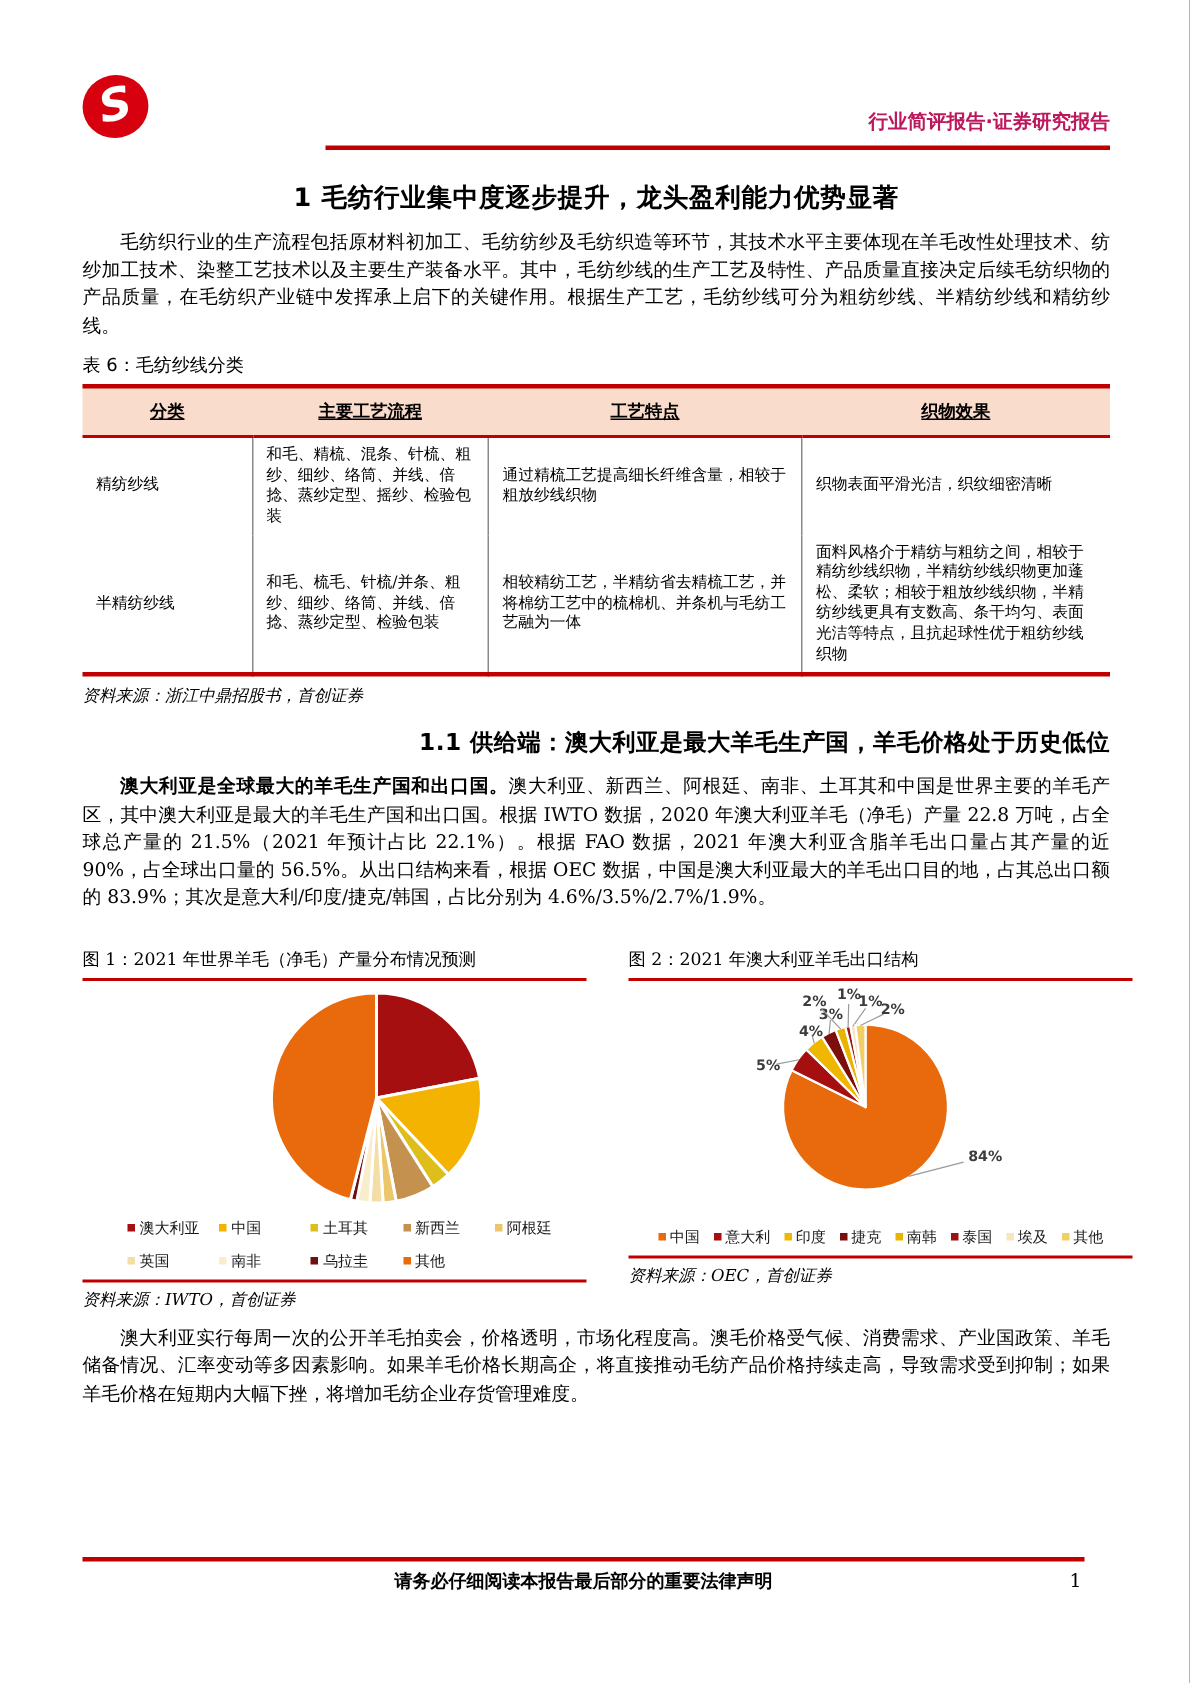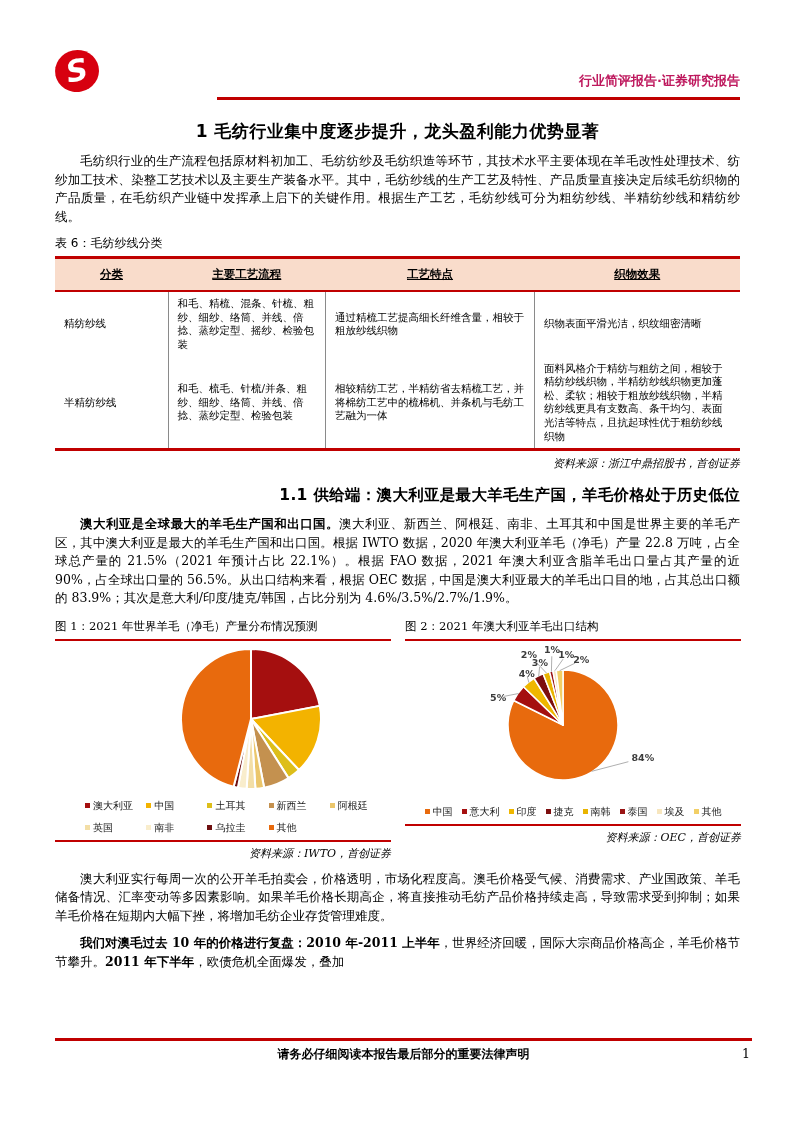--- a/index.html
+++ b/index.html
@@ -24,39 +24,39 @@
   h2{margin:14px 0 0;font:bold 15.5px "DejaVu Sans","Liberation Sans",sans-serif;text-align:right;letter-spacing:.3px;}
   .para{margin:9px 0 0;font-size:12.5px;line-height:18.5px;text-align:justify;text-indent:2em;}
   .para .b{font-weight:bold;}
 
   .table-label{margin:9px 0 4px;font:12px "DejaVu Sans","Liberation Sans",sans-serif;}
   table{width:100%;border-collapse:collapse;border-top:3px solid #C00000;border-bottom:3px solid #C00000;}
   thead th{background:#F9DCCB;font:bold 11.5px "DejaVu Sans","Liberation Sans",sans-serif;
            padding:8px 4px;border-bottom:2px solid #C00000;text-align:center;text-decoration:underline;}
   tbody td{font-size:10.5px;line-height:1.3;padding:5px 9px;vertical-align:middle;text-align:left;}
   tbody td + td{border-left:1px solid #8a8a8a;}
-  .source{margin:5px 0 0;font-style:italic;font-size:11px;text-align:right;}
-
-  
-  .figures{display:grid;grid-template-columns:1fr 1fr;column-gap:14px;margin-top:9px;}
+  .source{margin:5px 0 0;font-style:italic;font-size:11px;}
+
+  
+  .figures{display:grid;grid-template-columns:1fr 1fr;column-gap:28px;margin-top:22px;}
   figure{margin:0;}
   figcaption{font-size:11.5px;padding:2px 0 5px;}
   .fig-rule{height:2px;background:#C00000;}
   .chart-area{position:relative;height:148px;margin-top:4px;}
   .chart-area svg{display:block;}
   .legend{font-size:10px;color:#1a1a1a;}
   .legend-grid{display:grid;grid-template-columns:repeat(5,1fr);row-gap:8px;margin:6px 0 4px 30px;}
   .legend-row{display:flex;justify-content:center;gap:9px;margin:12px 0 4px;}
   .legend-item{white-space:nowrap;}
   .legend-item i{display:inline-block;width:5px;height:5px;margin-right:3px;vertical-align:1px;}
   .fig-bottom-rule{height:2px;background:#C00000;margin-top:5px;}
   figure .source{margin-top:4px;}
 
   
-  .footer{position:absolute;left:55px;right:41px;top:1038px;border-top:3px solid #C00000;padding-top:5px;}
+  .footer{position:absolute;left:55px;right:70px;top:1038px;border-top:3px solid #C00000;padding-top:5px;}
   .disclaimer{text-align:center;font:bold 12px "DejaVu Sans","Liberation Sans",sans-serif;}
   .page-num{position:absolute;right:2px;top:5px;font-size:12.5px;}
 </style>
 </head>
 <body>
 
 <div class="page">
 
   <header>
     <div class="logo">
@@ -188,21 +188,20 @@
             <span class="legend-item"><i style="background: rgb(242, 207, 102);"></i><span>其他</span></span>
           </div>
         <div class="fig-bottom-rule"></div>
         <div class="source">资料来源：OEC，首创证券</div>
       </figure>
 
     </div>
 
     <p class="para">澳大利亚实行每周一次的公开羊毛拍卖会，价格透明，市场化程度高。澳毛价格受气候、消费需求、产业国政策、羊毛储备情况、汇率变动等多因素影响。如果羊毛价格长期高企，将直接推动毛纺产品价格持续走高，导致需求受到抑制；如果羊毛价格在短期内大幅下挫，将增加毛纺企业存货管理难度。</p>
 
-    <p class="para"><span class="b">我们对澳毛过去 10 年的价格进行复盘：2010 年-2011 上半年</span><span>，世界经济回暖，国际大宗商品价格高企，羊毛价格节节攀升。</span><span class="b">2011 年下半年</span><span>，欧债危机全面爆发，叠加</span></p>
 
   </div>
 
   <div class="footer">
     <div class="disclaimer">请务必仔细阅读本报告最后部分的重要法律声明</div>
     <div class="page-num">1</div>
   </div>
 
 </div>
 

